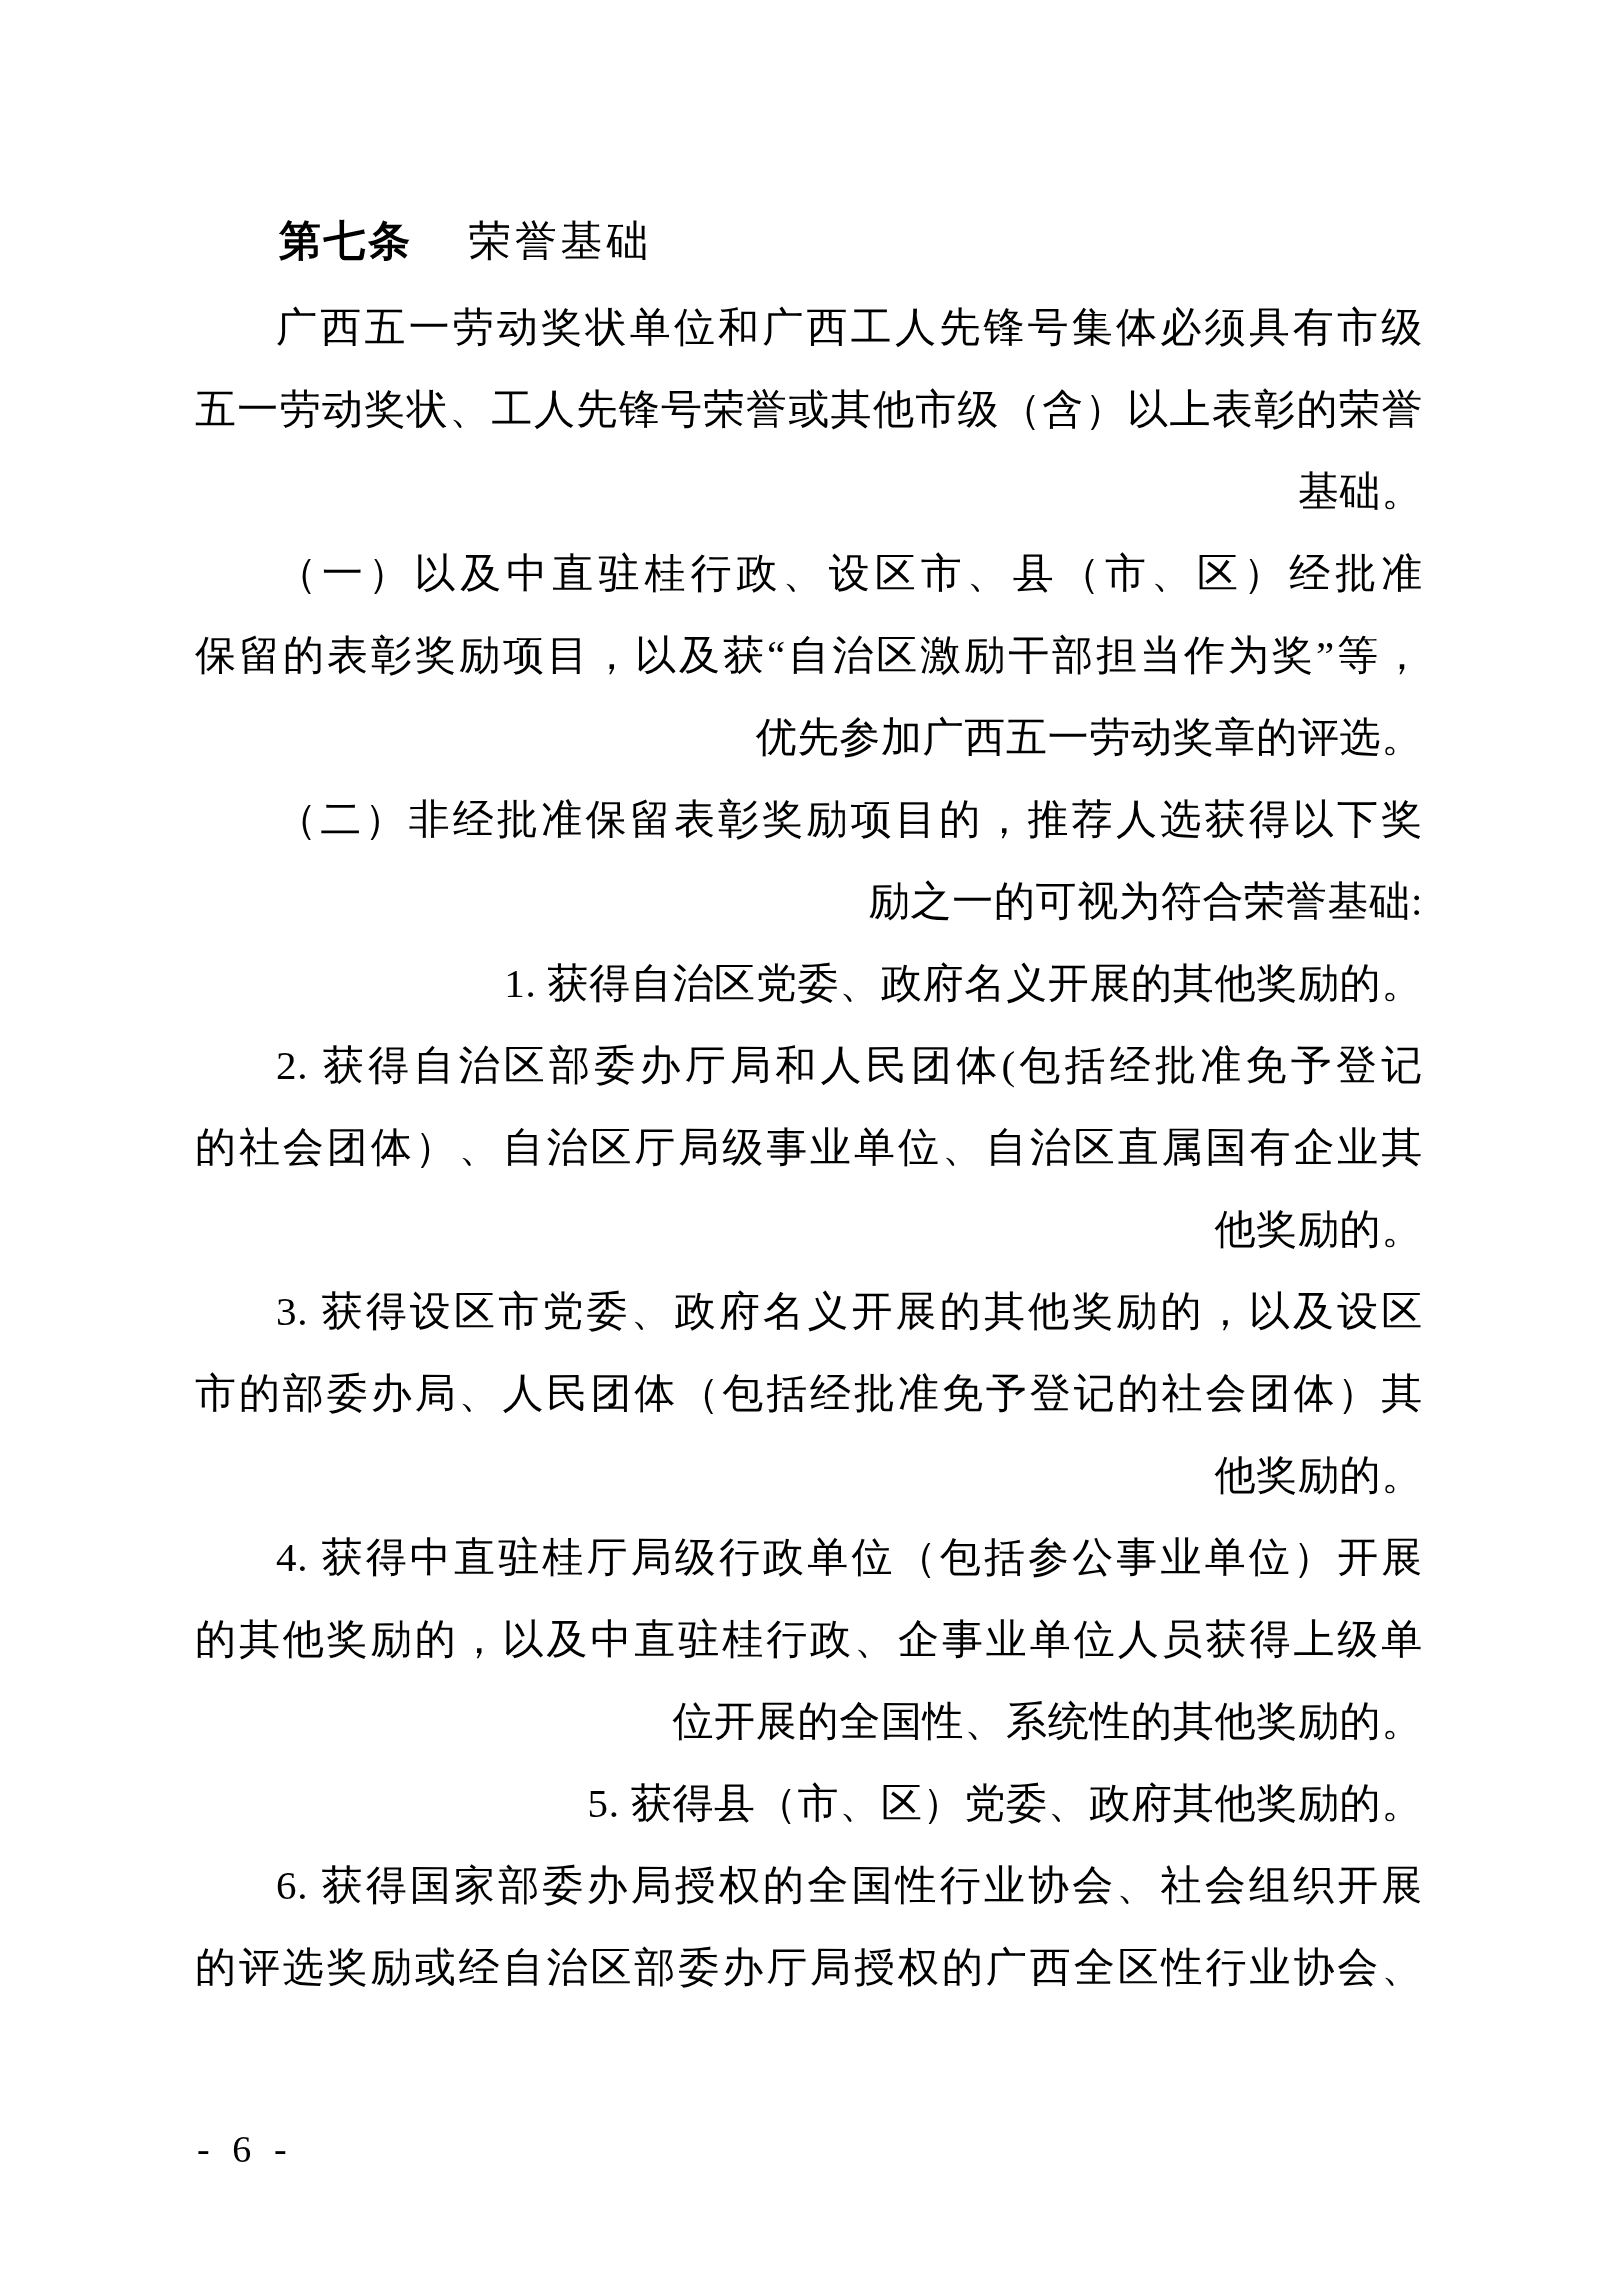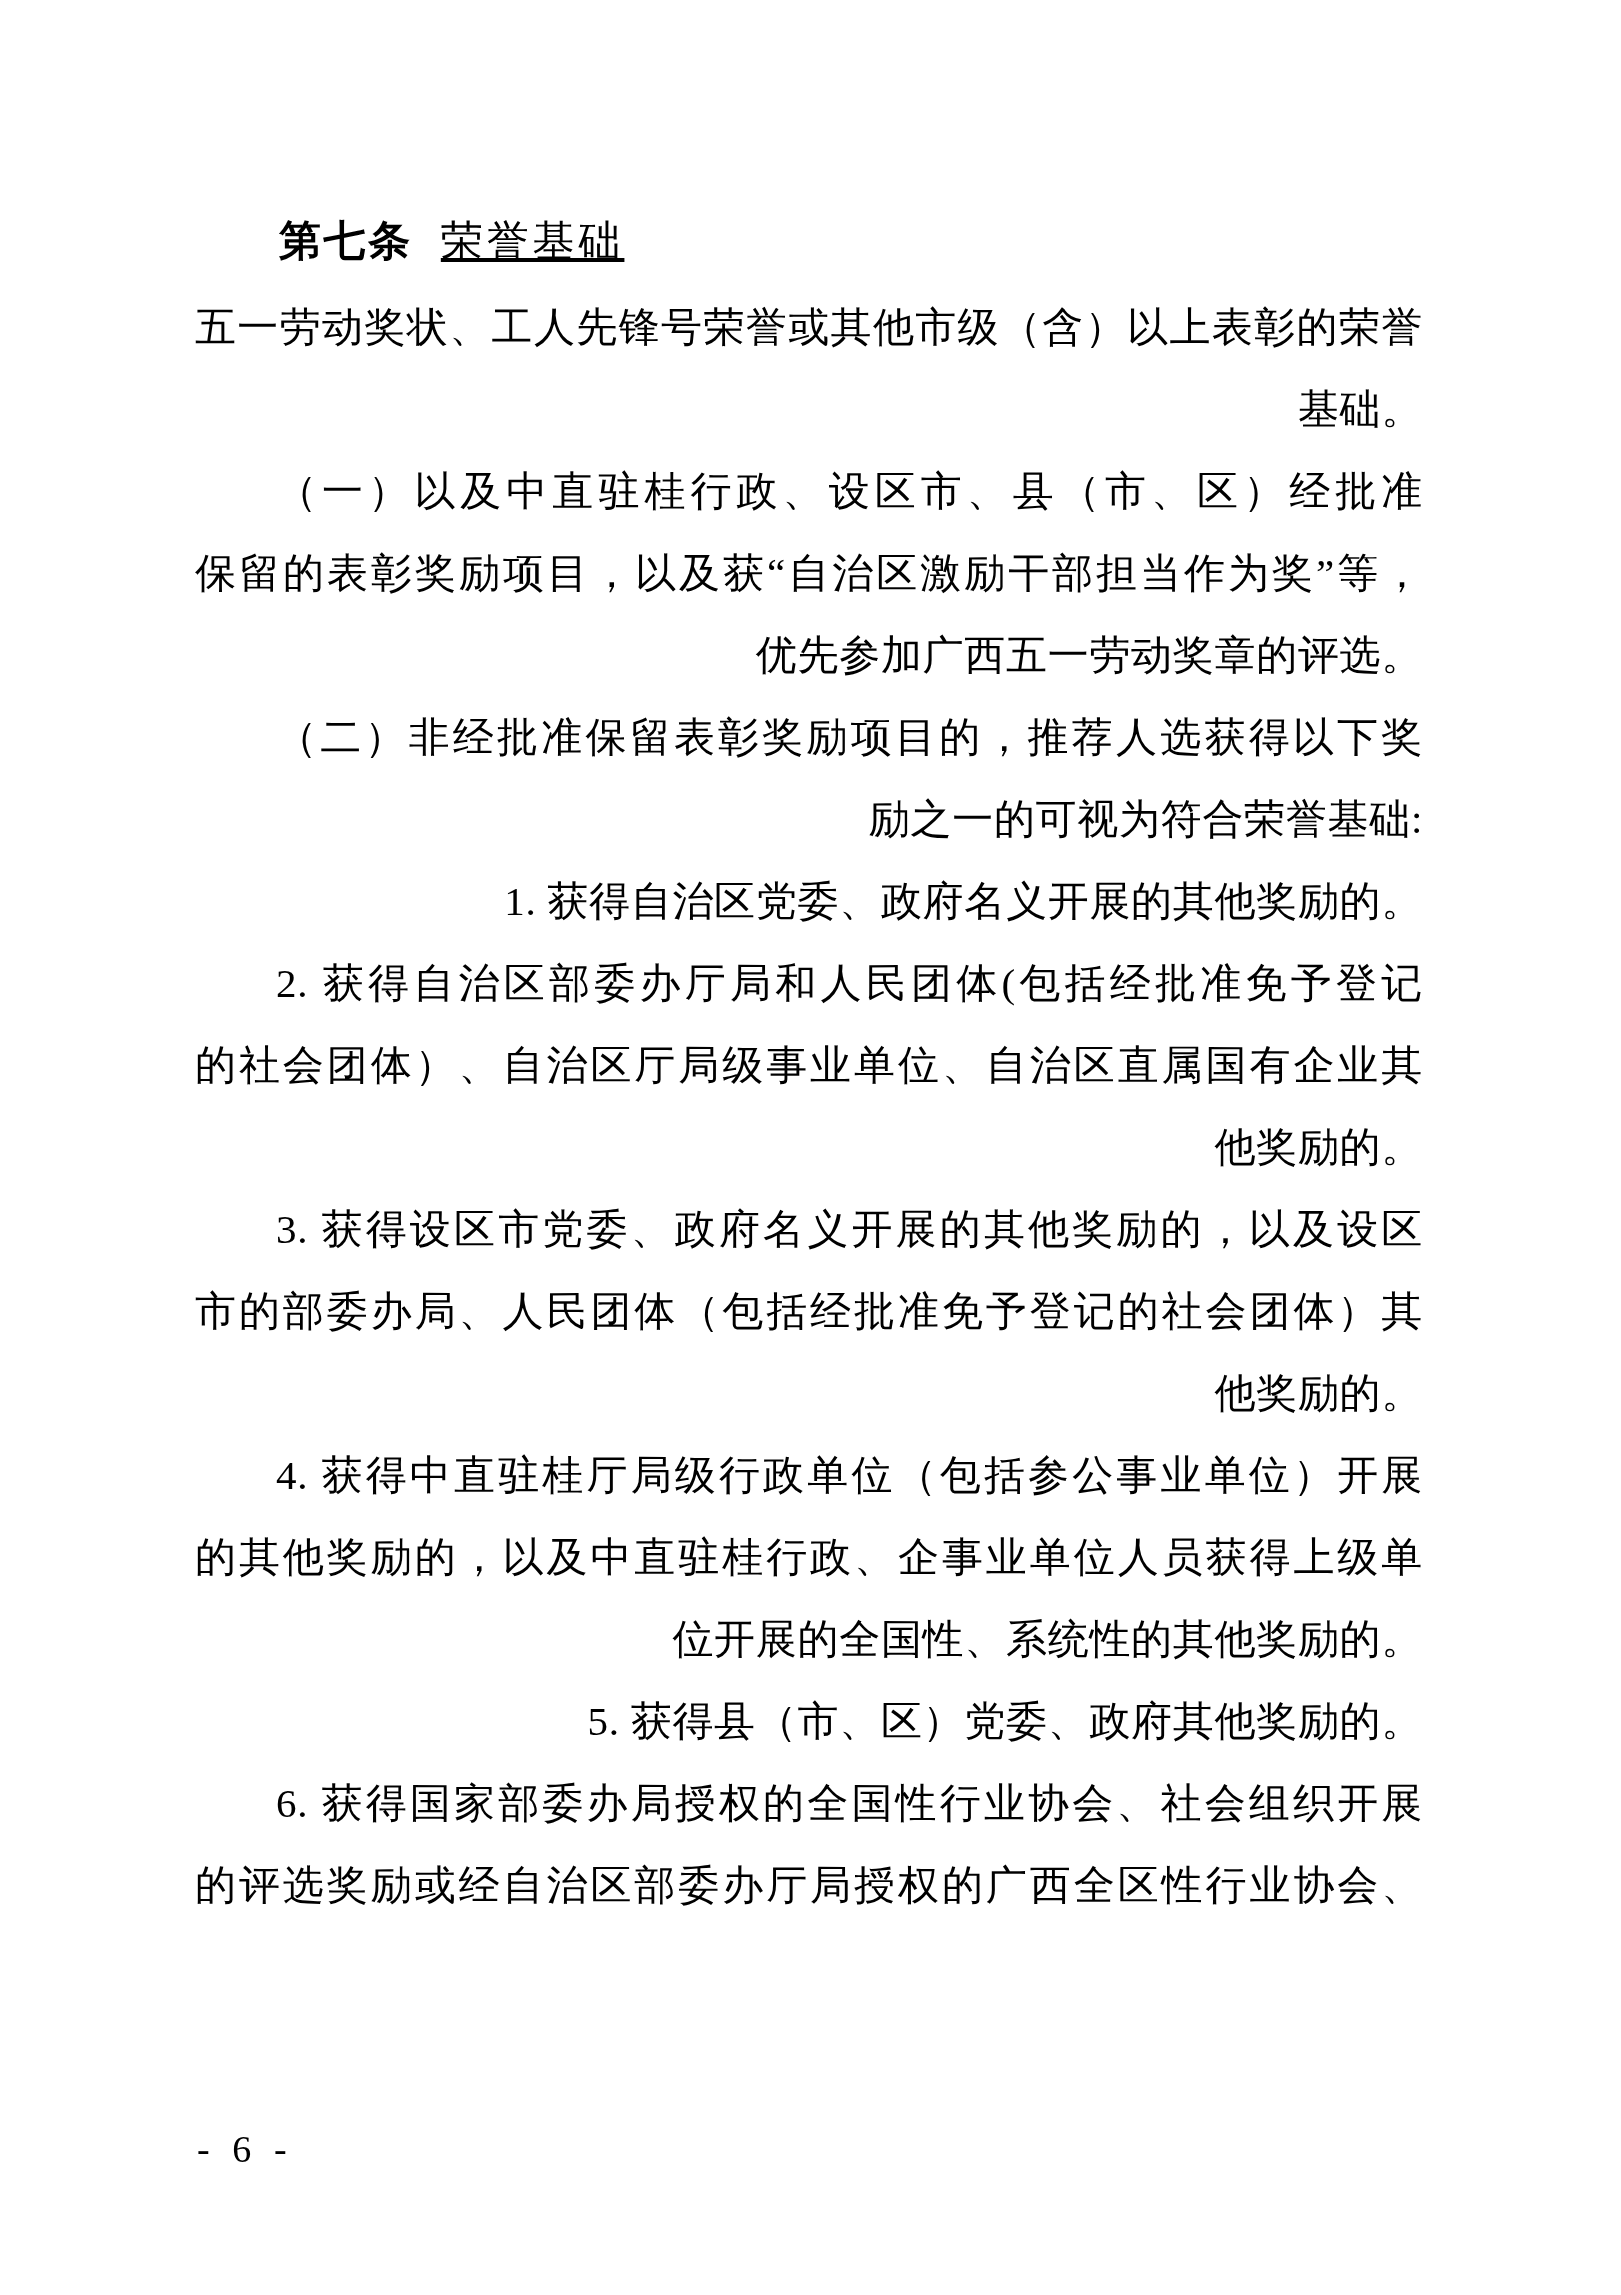--- a/index.html
+++ b/index.html
@@ -24,23 +24,22 @@
     font-size: 42px;
     padding-left: 84px;
     white-space: nowrap;
   }
   .heading .article {
     font-weight: bold;
     font-family: Liberation Serif, serif;
     letter-spacing: 2.6px;
   }
   .heading .title {
-    margin-left: 28px;
+    margin-left: 56px;
     letter-spacing: 3.9px;
-    text-decoration: underline;
   }
   .line {
     height: 82px;
     line-height: 82px;
     font-size: 41px;
     letter-spacing: 0.7px;
     text-align: right;
   }
   .line.indent { padding-left: 81px; }
   .line.full {
@@ -61,20 +60,21 @@
 </head>
 <body>
 
 <div class="page">
   <div class="content">
 
     <div class="heading">
       <span class="article">第七条</span><span class="title">荣誉基础</span>
     </div>
 
+    <div class="line indent full">广西五一劳动奖状单位和广西工人先锋号集体必须具有市级</div>
     <div class="line full">五一劳动奖状、工人先锋号荣誉或其他市级（含）以上表彰的荣誉</div>
     <div class="line">基础。</div>
     <div class="line indent full">（一）以及中直驻桂行政、设区市、县（市、区）经批准</div>
     <div class="line full">保留的表彰奖励项目，以及获“自治区激励干部担当作为奖”等，</div>
     <div class="line">优先参加广西五一劳动奖章的评选。</div>
     <div class="line indent full">（二）非经批准保留表彰奖励项目的，推荐人选获得以下奖</div>
     <div class="line">励之一的可视为符合荣誉基础:</div>
     <div class="line indent">1. 获得自治区党委、政府名义开展的其他奖励的。</div>
     <div class="line indent full">2. 获得自治区部委办厅局和人民团体(包括经批准免予登记</div>
     <div class="line full">的社会团体）、自治区厅局级事业单位、自治区直属国有企业其</div>

